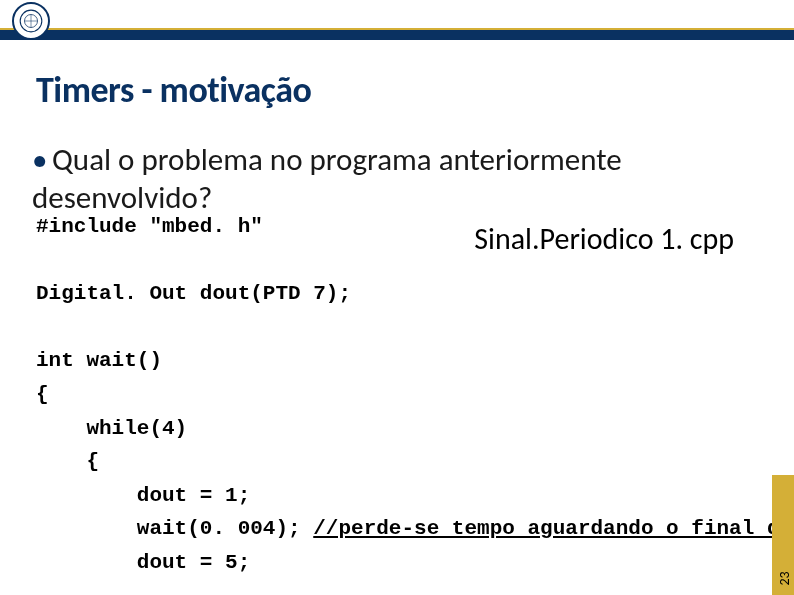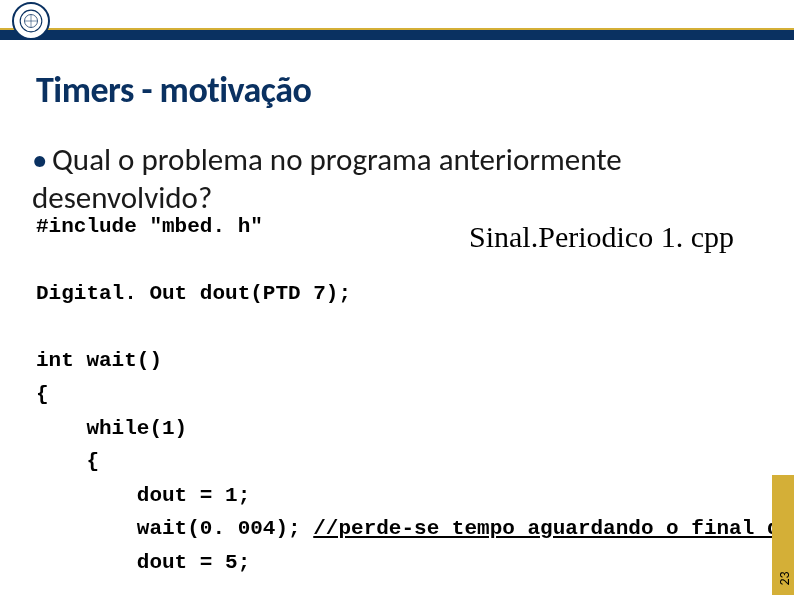--- a/index.html
+++ b/index.html
@@ -74,21 +74,20 @@
     display: inline-block;
     width: 20px;
   }
   .filename {
     position: absolute;
     top: 220px;
     right: 60px;
     font-size: 30px;
     font-weight: 400;
     color: #000;
-    font-family: Liberation Serif, serif;
   }
   .code {
     position: absolute;
     top: 210px;
     left: 36px;
     font-family: "Courier New", monospace;
     font-size: 21px;
     line-height: 1.6;
     color: #000;
     white-space: pre;
@@ -140,21 +139,21 @@
   </div>
 
   <div class="filename">Sinal.Periodico 1. cpp</div>
 
   <div class="code"><span>#include "mbed. h"</span>
 <span></span>
 <span>Digital. Out dout(PTD 7);</span>
 <span></span>
 <span>int wait()</span>
 <span>{</span>
-<span>    while(1)</span>
+<span>    while(4)</span>
 <span>    {</span>
 <span>        dout = 1;</span>
 <span>        wait(0. 004); </span><span class="comment">//perde-se tempo aguardando o final da contagem</span>
 <span>        dout = 5;</span>
 <span>       . . .</span></div>
 
   <div class="page-number-tab"></div>
   <div class="page-number">23</div>
 
 </div>

